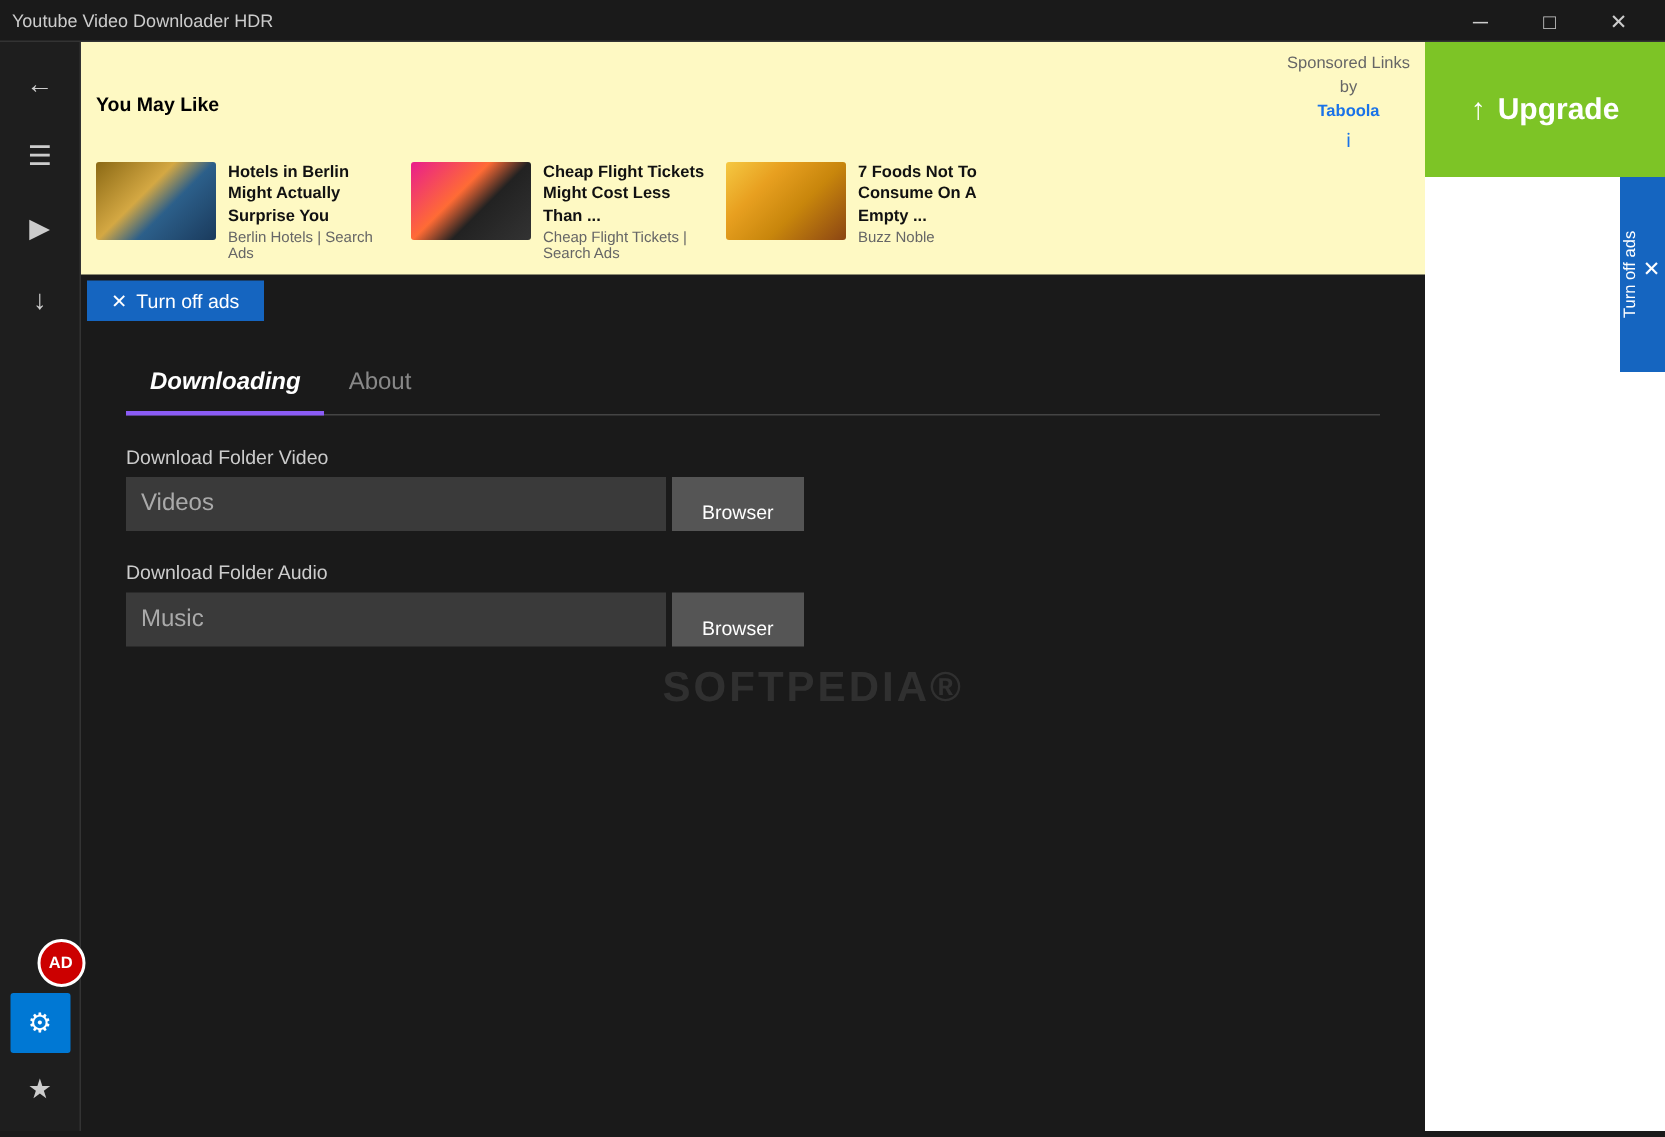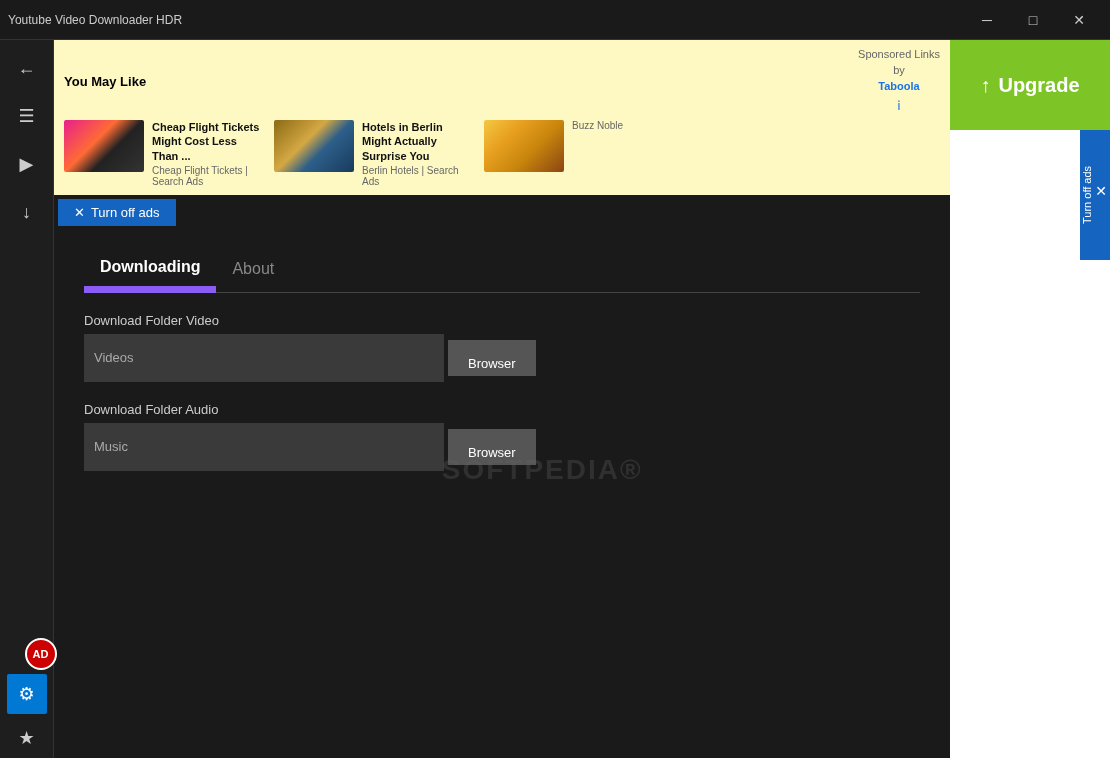--- a/index.html
+++ b/index.html
@@ -8,21 +8,21 @@
       height: 758px;
       background: #1a1a1a;
       font-family: 'Segoe UI', Arial, sans-serif;
       overflow: hidden;
       position: relative;
     }
 
     
     .title-bar {
       width: 100%;
-      height: 40px;
+      height: 28px;
       background: #1a1a1a;
       display: flex;
       align-items: center;
       justify-content: space-between;
       padding: 0 8px;
       border-bottom: 1px solid #333;
     }
     .title-bar-title {
       font-size: 12px;
       color: #ccc;
@@ -246,47 +246,48 @@
       padding: 8px 16px 10px;
       cursor: pointer;
       background: transparent;
       border: none;
       border-bottom: 3px solid transparent;
       margin-bottom: -1px;
     }
     .tab.active {
       font-weight: bold;
       color: #fff;
-      border-bottom: 7px solid #8b5cf6;
+      border-bottom: 3px solid #8b5cf6;
+      font-style: italic;
     }
     .tab.inactive { color: #888; font-weight: normal; }
 
     .form-group {
       margin-bottom: 20px;
     }
     .form-label {
       font-size: 13px;
       color: #ccc;
       margin-bottom: 6px;
       display: block;
     }
     .form-row {
       display: flex;
       gap: 4px;
       align-items: center;
     }
     .form-input {
       flex: 1;
       max-width: 360px;
-      height: 48px;
+      height: 36px;
       background: #3a3a3a;
       border: none;
       color: #aaa;
       padding: 0 10px;
-      font-size: 13px;
+      font-size: 16px;
     }
     .browse-btn {
       height: 36px;
       padding: 16px 20px;
       background: #555;
       color: #fff;
       border: none;
       font-size: 13px;
       cursor: pointer;
     }
@@ -389,36 +390,37 @@
         <span class="you-may-like">You May Like</span>
         <span class="sponsored">
           <span>Sponsored Links</span>
           <span>by</span>
           <span class="taboola-logo">Taboola</span>
           <span style="color:#1a73e8; font-size:13px;">ℹ</span>
         </span>
       </div>
       <div class="ad-items">
         <div class="ad-item">
+          <div class="ad-thumb ad-thumb-hotels"></div>
+          <div class="ad-text">
+            <div class="ad-title">Hotels in Berlin Might Actually Surprise You</div>
+            <div class="ad-source">Berlin Hotels | Search Ads</div>
+          </div>
+        </div>
+        <div class="ad-item">
           <div class="ad-thumb ad-thumb-flights"></div>
           <div class="ad-text">
             <div class="ad-title">Cheap Flight Tickets Might Cost Less Than ...</div>
             <div class="ad-source">Cheap Flight Tickets | Search Ads</div>
           </div>
         </div>
         <div class="ad-item">
-          <div class="ad-thumb ad-thumb-hotels"></div>
-          <div class="ad-text">
-            <div class="ad-title">Hotels in Berlin Might Actually Surprise You</div>
-            <div class="ad-source">Berlin Hotels | Search Ads</div>
-          </div>
-        </div>
-        <div class="ad-item">
           <div class="ad-thumb ad-thumb-food"></div>
           <div class="ad-text">
+            <div class="ad-title">7 Foods Not To Consume On A Empty ...</div>
             <div class="ad-source">Buzz Noble</div>
           </div>
         </div>
       </div>
     </div>
 
     <div class="turn-off-ads-bar">
       <button class="turn-off-ads-btn">
         <span>✕</span>
         <span>Turn off ads</span>

